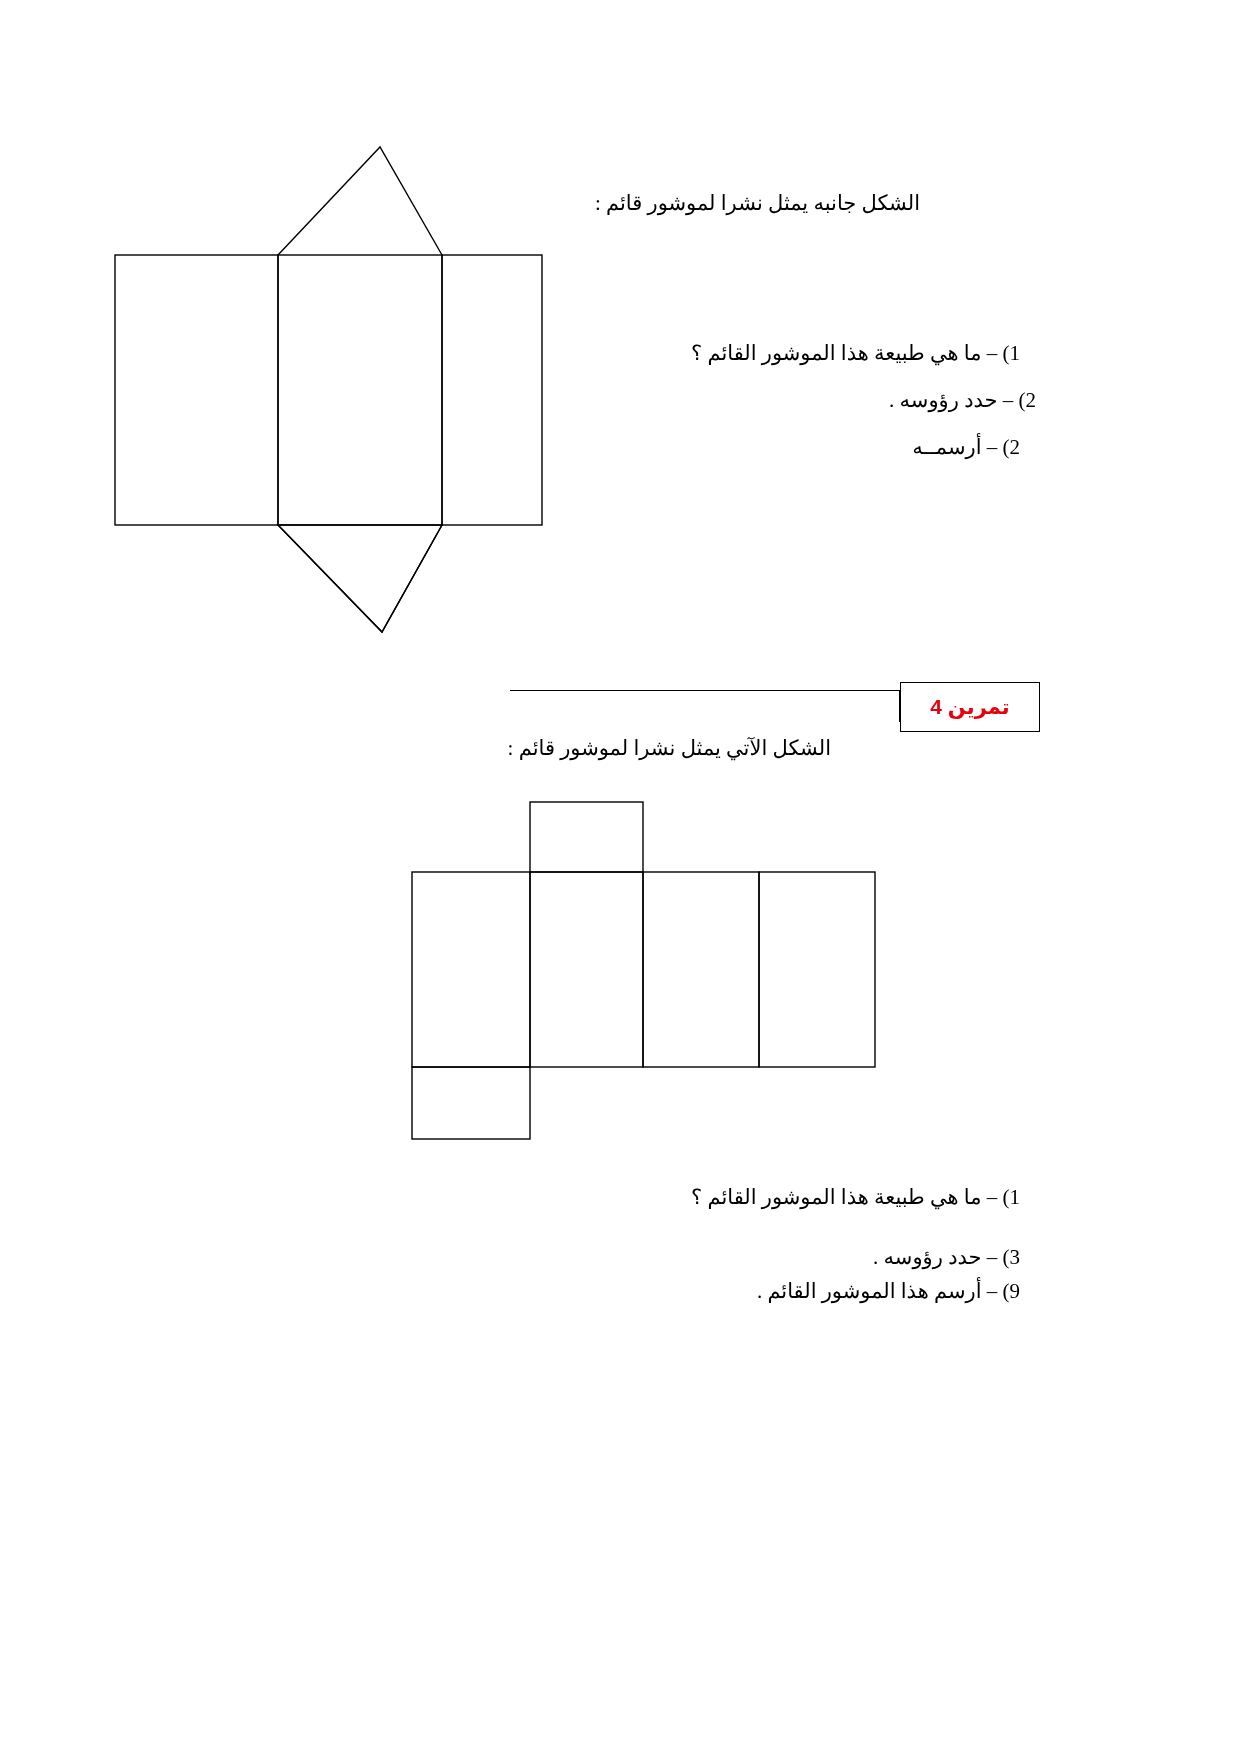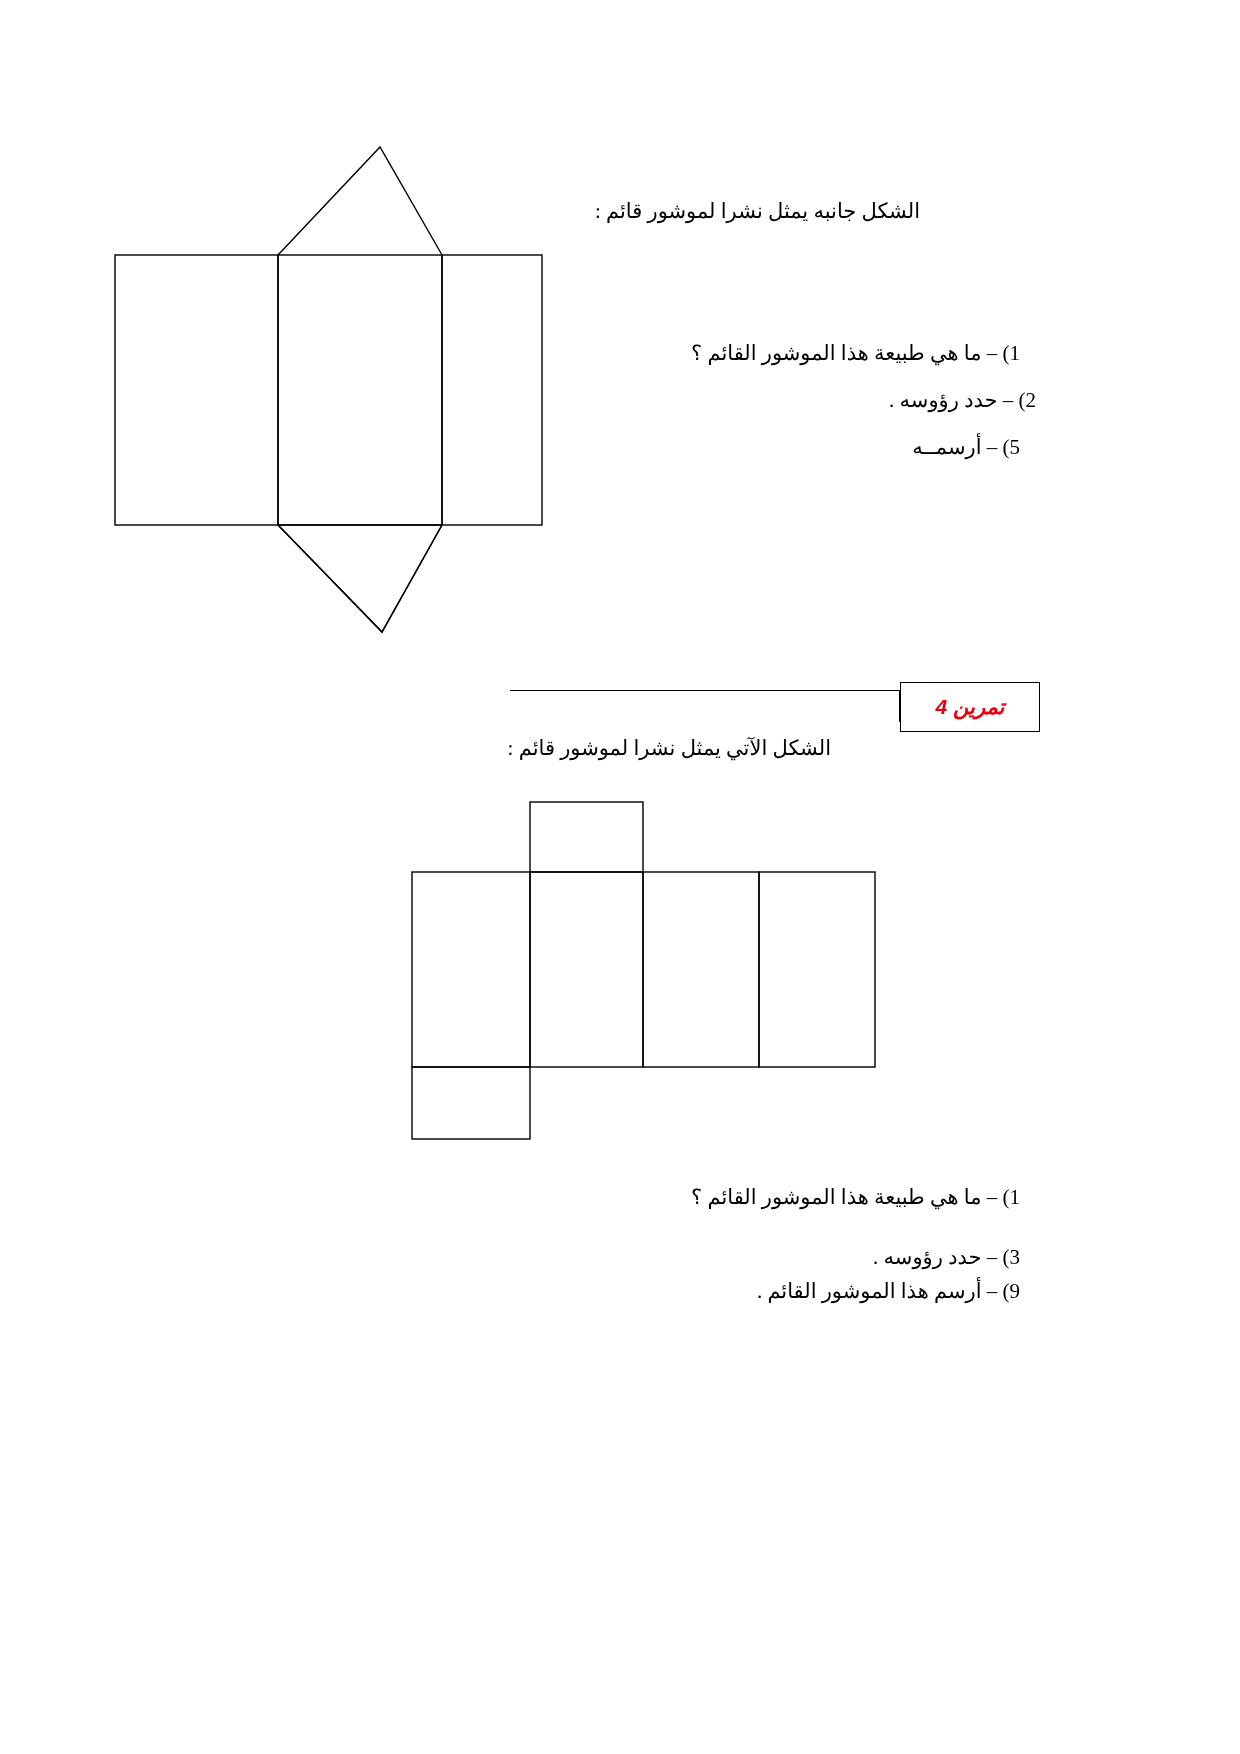--- a/index.html
+++ b/index.html
@@ -82,45 +82,45 @@
   .figure svg {
     display: block;
   }
 </style>
 </head>
 <body>
 
 <div class="page">
 
 
-  <div class="ar-line" style="top:196px; right:320px;">الشكل جانبه يمثل نشرا  لموشور قائم  :</div>
+  <div class="ar-line" style="top:188px; right:320px;">الشكل جانبه يمثل نشرا  لموشور قائم  :</div>
 
   <div class="q-line" style="top:338px; right:220px;">1) – ما هي طبيعة هذا الموشور القائم  ؟</div>
   <div class="q-line" style="top:385px; right:204px;">2) – حدد رؤوسه .</div>
-  <div class="q-line" style="top:432px; right:220px;">5) – أرسمــه</div>
+  <div class="q-line" style="top:432px; right:220px;">2) – أرسمــه</div>
 
   <div class="figure" style="top:140px; left:110px; width:440px; height:500px;">
     <svg width="440" height="500" viewBox="0 0 440 500" fill="none">
       <g stroke="#000000" stroke-width="1.4" fill="none">
 
         <rect x="5" y="115" width="163" height="270"></rect>
 
         <rect x="168" y="115" width="164" height="270"></rect>
 
         <rect x="332" y="115" width="100" height="270"></rect>
 
         <path d="M168 115 L270 7 L332 115"></path>
 
         <path d="M168 385 L270 385 L332 385 L272 492 Z" fill="none"></path>
         <path d="M168 385 L272 492 L332 385"></path>
       </g>
     </svg>
   </div>
 
-  <div class="ex-header" style="top:682px; right:200px; width:530px;font-style:italic;">
+  <div class="ex-header" style="top:682px; right:200px; width:530px;">
     <div class="ex-rule"></div>
     <div class="ex-badge">
       <span>تمرين  4</span>
     </div>
   </div>
 
   <div class="ar-line" style="top:733px; right:409px;margin-left:32px;">الشكل الآتي يمثل نشرا  لموشور قائم  :</div>
 
   <div class="figure" style="top:800px; left:410px; width:475px; height:345px;">
     <svg width="475" height="345" viewBox="0 0 475 345" fill="none">

